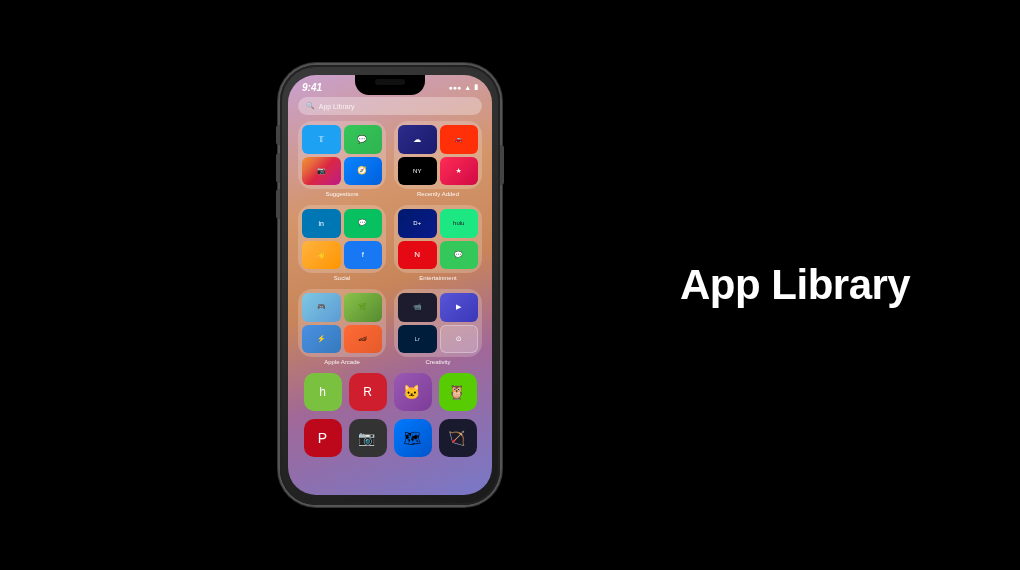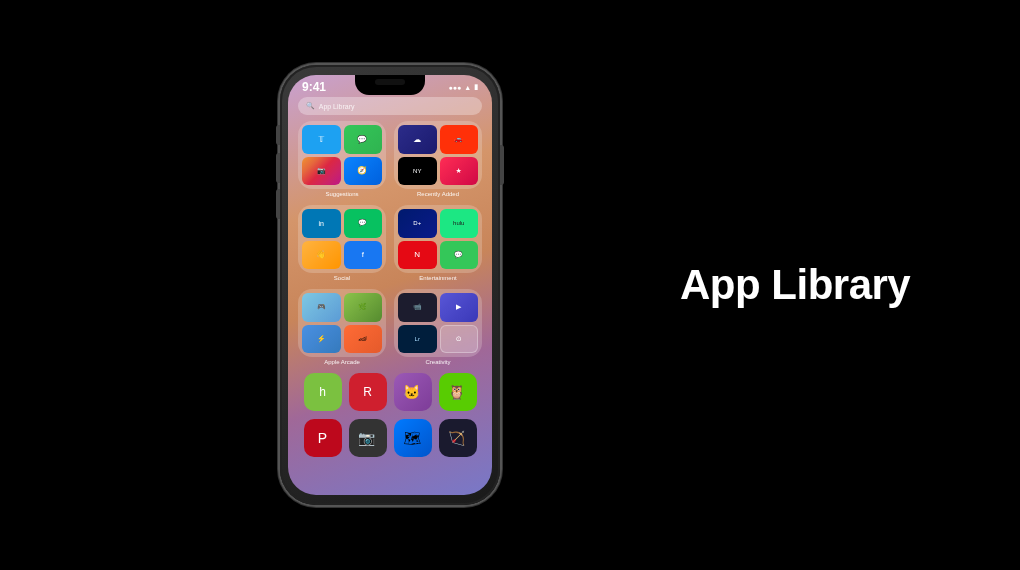--- a/index.html
+++ b/index.html
@@ -80,22 +80,23 @@
       justify-content: space-between;
       align-items: center;
       padding: 0 14px;
       z-index: 5;
       font-size: 7px;
       color: #fff;
       font-weight: 600;
     }
 
     .status-time {
-      font-size: 12px;
+      font-size: 10px;
       font-weight: 700;
+      font-style: italic;
     }
 
     .status-icons {
       display: flex;
       gap: 3px;
       align-items: center;
       font-size: 7px;
     }
 
     

